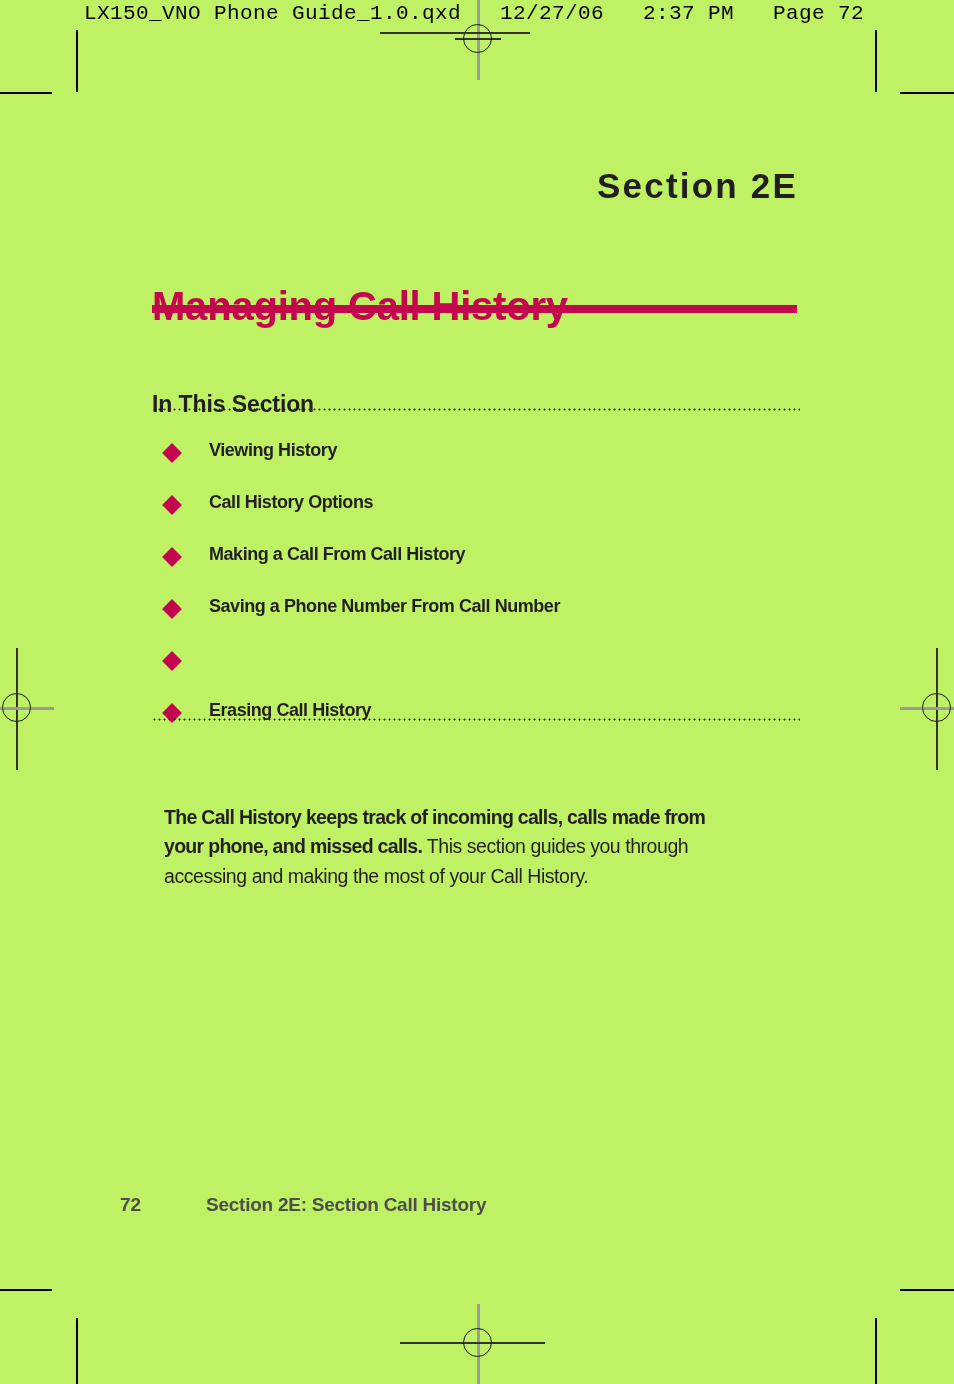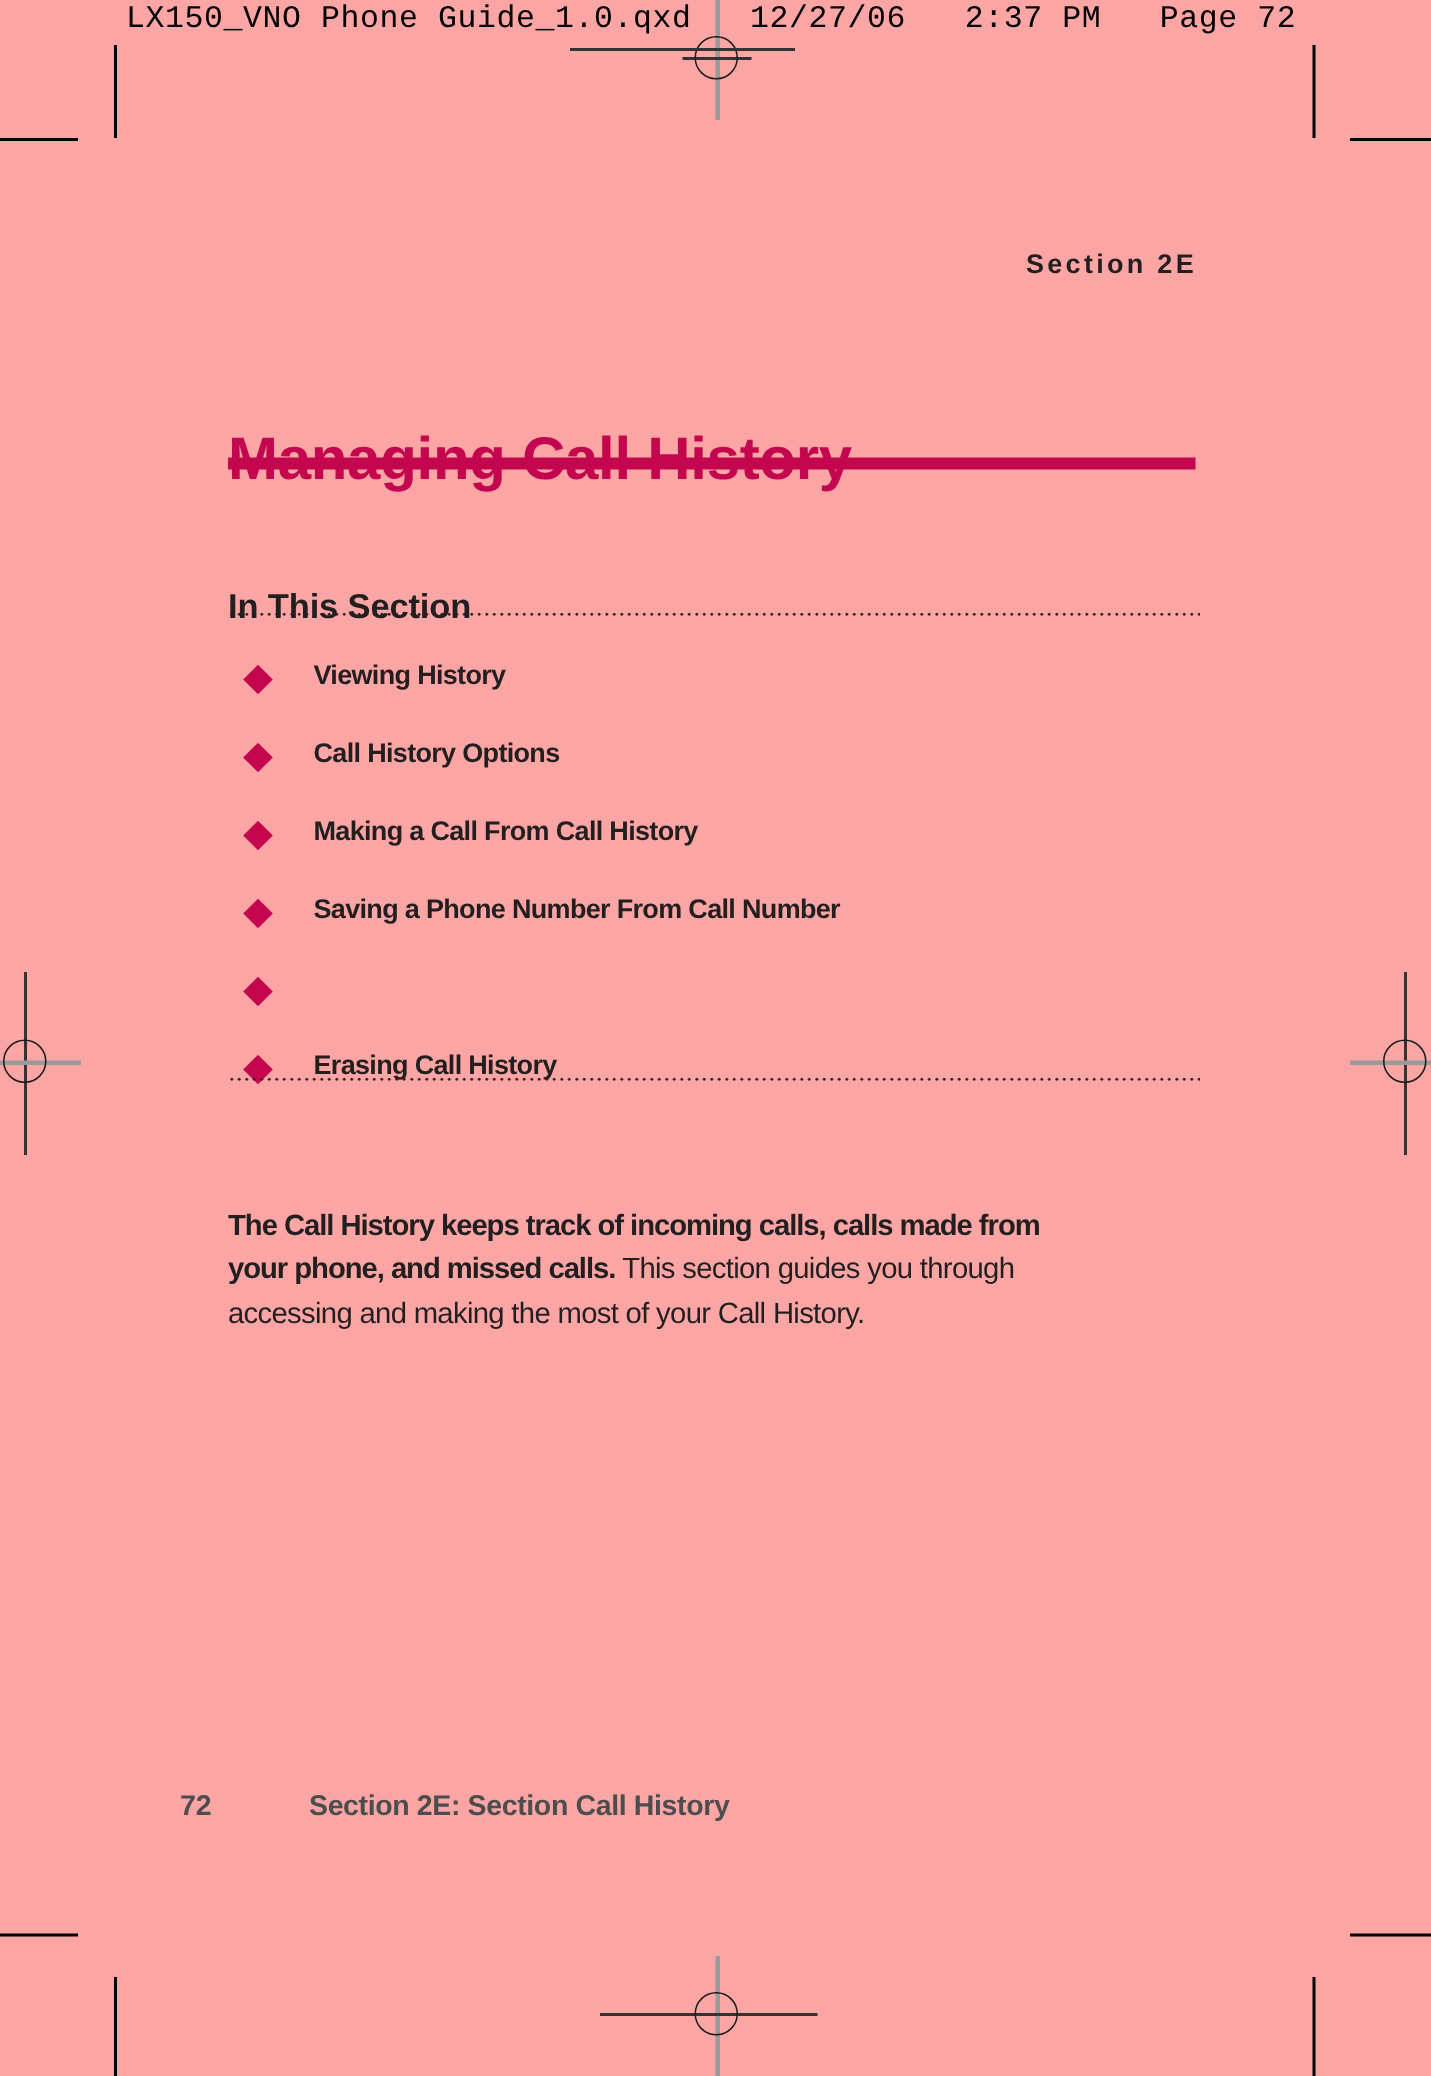--- a/index.html
+++ b/index.html
@@ -8,21 +8,21 @@
     background: #ffffff;
   }
   body {
     font-family: "Liberation Sans", sans-serif;
     -webkit-font-smoothing: antialiased;
   }
   #page {
     position: relative;
     width: 954px;
     height: 1384px;
-    background: #fca5a5;
+    background: #bef264;
     overflow: hidden;
   }
 
   
   .mark {
     position: absolute;
     background: #000000;
   }
   .vline { width: 2px; }
   .hline { height: 2px; }
@@ -74,21 +74,21 @@
     position: absolute;
     left: 0;
     top: 0;
     width: 954px;
   }
 
   #section-label {
     position: absolute;
     right: 156px;
     top: 166px;
-    font-size: 18px;
+    font-size: 35px;
     font-weight: bold;
     letter-spacing: 2.2px;
     color: #231f20;
     white-space: nowrap;
   }
 
   #page-title {
     position: absolute;
     left: 152px;
     top: 257px;
@@ -157,21 +157,21 @@
     font-size: 18px;
     font-weight: bold;
     color: #231f20;
     letter-spacing: -0.45px;
     line-height: 22px;
     white-space: nowrap;
   }
 
   #intro {
     position: absolute;
-    left: 152px;
+    left: 164px;
     top: 783px;
     width: 575px;
     font-size: 19.5px;
     line-height: 29.5px;
     color: #231f20;
     letter-spacing: -0.45px;
   }
   #intro .lead {
     font-weight: bold;
     letter-spacing: -0.7px;

